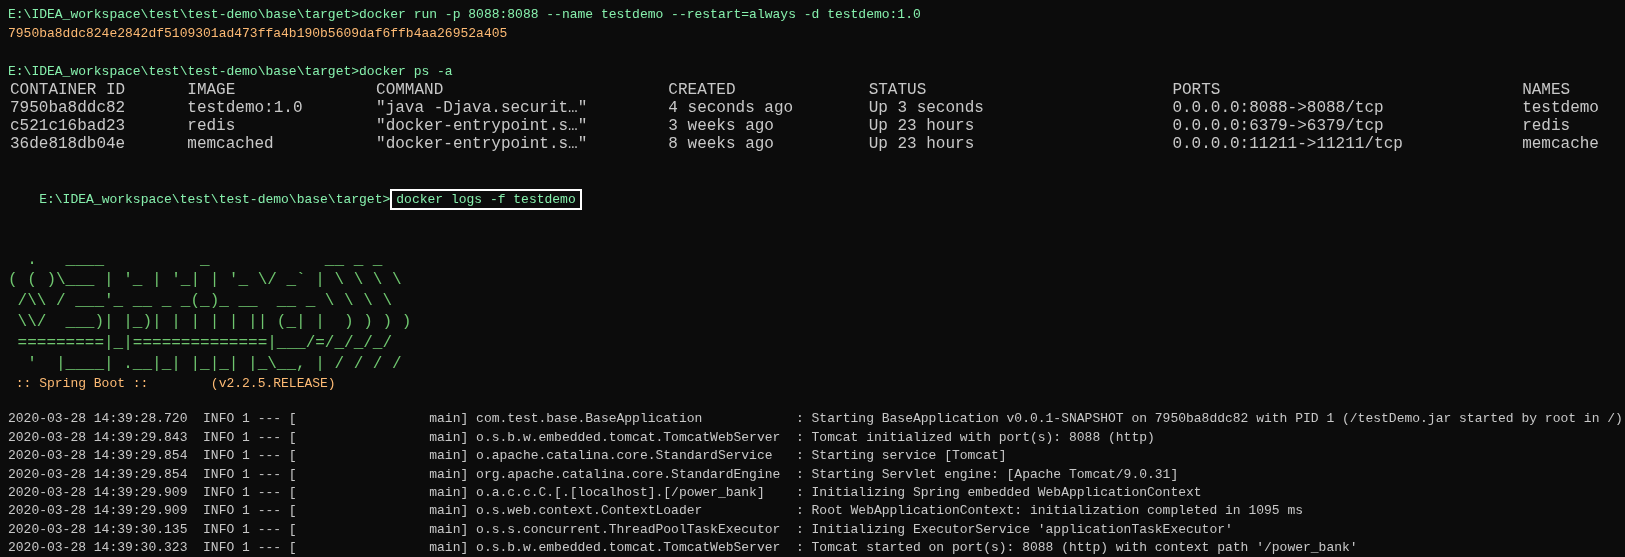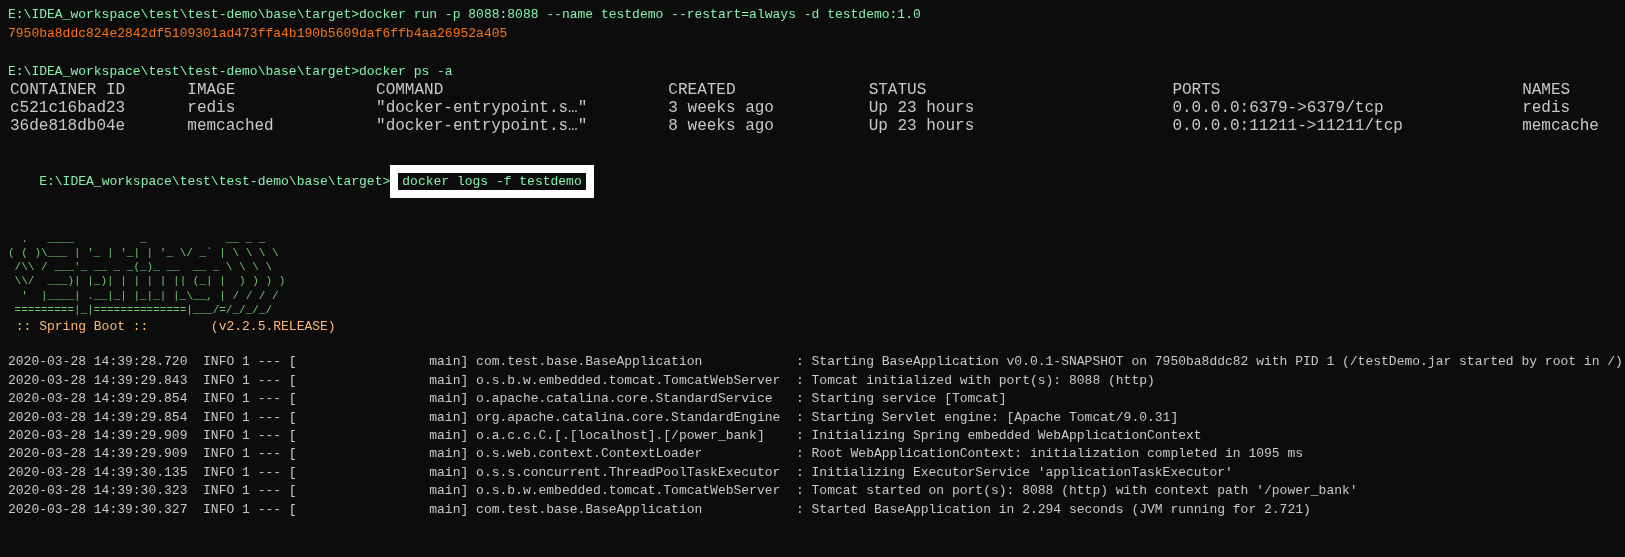--- a/index.html
+++ b/index.html
@@ -15,32 +15,32 @@
     .terminal {
       background: #0c0c0c;
       padding: 6px 8px;
       width: 1625px;
       min-height: 557px;
       position: relative;
     }
     .line {
       white-space: pre;
       line-height: 1.45;
-      color: #f97316;
+      color: #fdba74;
     }
     .line.prompt { color: #86efac; }
     .cmd-highlight {
       background: transparent;
-      border: 8px solid #ffffff;
+      border: 2px solid #ffffff;
       padding: 1px 4px;
       display: inline;
     }
     .spring-logo {
       color: #6fc66f;
-      font-size: 11px;
+      font-size: 16px;
       line-height: 1.3;
       margin: 2px 0;
     }
     .spring-logo-line {
       white-space: pre;
       color: #6fc66f;
     }
     .spring-tagline {
       white-space: pre;
       color: #fdba74;
@@ -81,20 +81,29 @@
       <tr>
         <td>CONTAINER ID   </td>
         <td>IMAGE           </td>
         <td>COMMAND                  </td>
         <td>CREATED          </td>
         <td>STATUS                    </td>
         <td>PORTS                         </td>
         <td>NAMES</td>
       </tr>
       <tr>
+        <td>7950ba8ddc82   </td>
+        <td>testdemo:1.0    </td>
+        <td>"java -Djava.securit…"   </td>
+        <td>4 seconds ago    </td>
+        <td>Up 3 seconds              </td>
+        <td>0.0.0.0:8088-&gt;8088/tcp        </td>
+        <td>testdemo</td>
+      </tr>
+      <tr>
         <td>c521c16bad23   </td>
         <td>redis           </td>
         <td>"docker-entrypoint.s…"   </td>
         <td>3 weeks ago      </td>
         <td>Up 23 hours               </td>
         <td>0.0.0.0:6379-&gt;6379/tcp        </td>
         <td>redis</td>
       </tr>
       <tr>
         <td>36de818db04e   </td>
@@ -114,22 +123,22 @@
     <span>E:\IDEA_workspace\test\test-demo\base\target&gt;</span><span class="cmd-highlight">docker logs -f testdemo</span>
   </div>
 
   <div class="line">&nbsp;</div>
 
   <div class="spring-logo">
     <div class="spring-logo-line">  .   ____          _            __ _ _</div>
     <div class="spring-logo-line">( ( )\___ | '_ | '_| | '_ \/ _` | \ \ \ \</div>
     <div class="spring-logo-line"> /\\ / ___'_ __ _ _(_)_ __  __ _ \ \ \ \</div>
     <div class="spring-logo-line"> \\/  ___)| |_)| | | | | || (_| |  ) ) ) )</div>
+    <div class="spring-logo-line"> =========|_|==============|___/=/_/_/_/</div>
     <div class="spring-logo-line">  '  |____| .__|_| |_|_| |_\__, | / / / /</div>
-    <div class="spring-logo-line"> =========|_|==============|___/=/_/_/_/</div>
   </div>
   <div class="spring-tagline"> :: Spring Boot ::        (v2.2.5.RELEASE)</div>
 
   <div class="line">&nbsp;</div>
 
   <div class="log-line">2020-03-28 14:39:28.720  INFO 1 --- [                 main] com.test.base.BaseApplication            : Starting BaseApplication v0.0.1-SNAPSHOT on 7950ba8ddc82 with PID 1 (/testDemo.jar started by root in /)</div>
   <div class="log-line">2020-03-28 14:39:29.843  INFO 1 --- [                 main] o.s.b.w.embedded.tomcat.TomcatWebServer  : Tomcat initialized with port(s): 8088 (http)</div>
   <div class="log-line">2020-03-28 14:39:29.854  INFO 1 --- [                 main] o.apache.catalina.core.StandardService   : Starting service [Tomcat]</div>
   <div class="log-line">2020-03-28 14:39:29.854  INFO 1 --- [                 main] org.apache.catalina.core.StandardEngine  : Starting Servlet engine: [Apache Tomcat/9.0.31]</div>
   <div class="log-line">2020-03-28 14:39:29.909  INFO 1 --- [                 main] o.a.c.c.C.[.[localhost].[/power_bank]    : Initializing Spring embedded WebApplicationContext</div>

